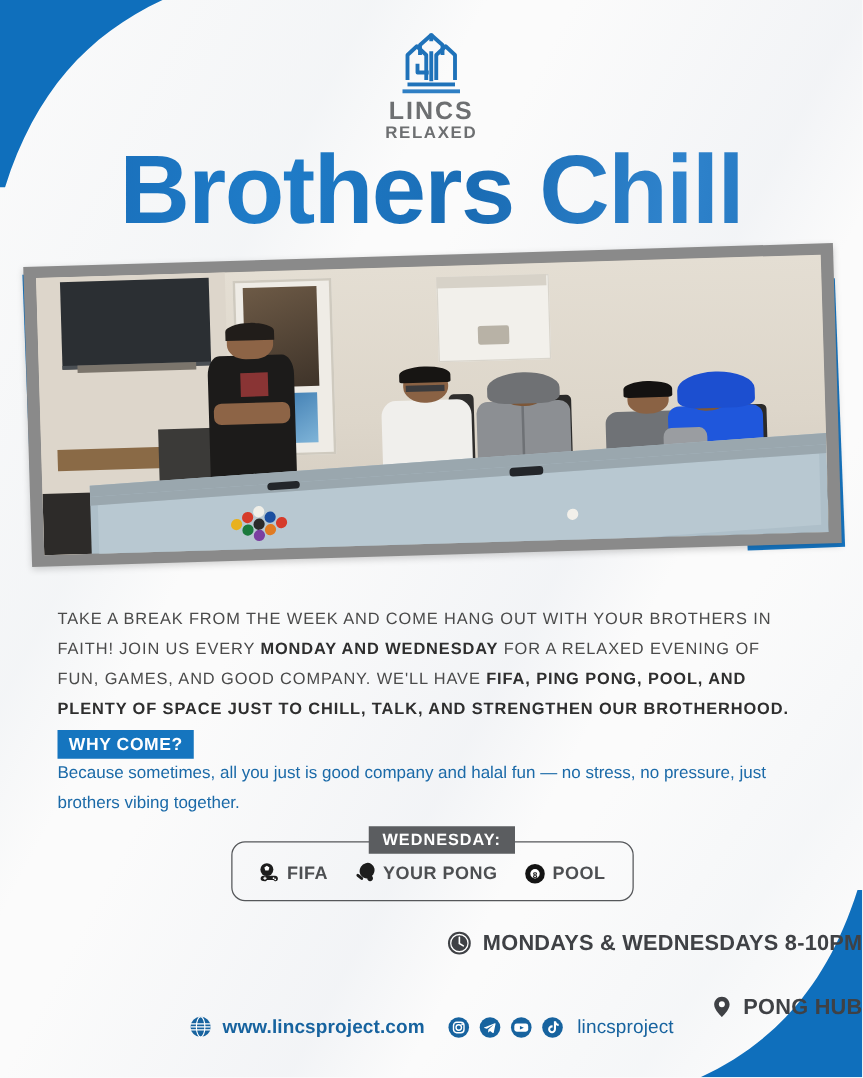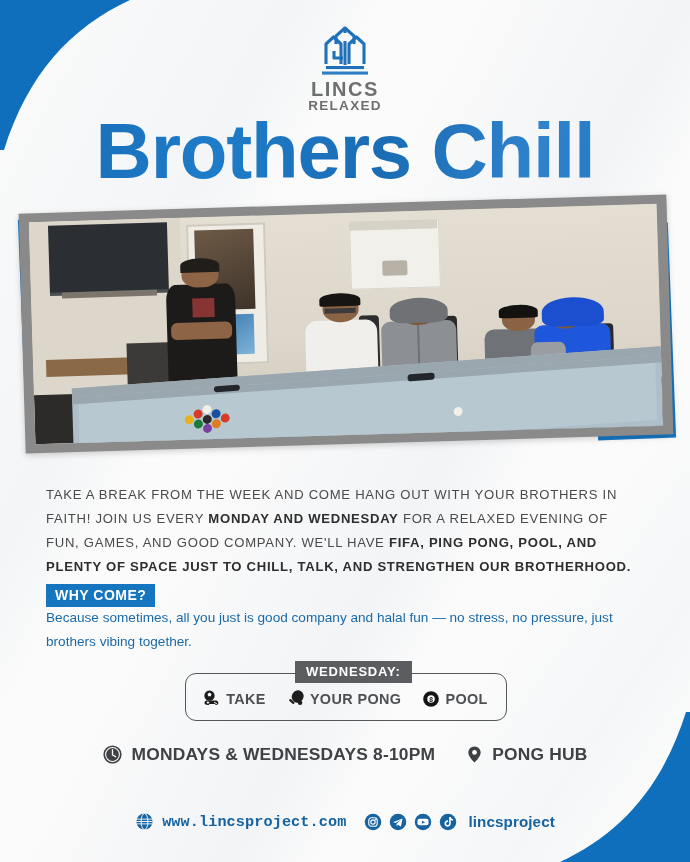--- a/index.html
+++ b/index.html
@@ -162,34 +162,34 @@
     position:absolute;left:185px;top:673px;width:320px;height:46px;
     display:flex;align-items:center;justify-content:center;gap:20px;
     padding-top:6px;box-sizing:border-box;
   }
   .act-item{display:flex;align-items:center;gap:4px;}
   .act-item span{font-size:14.4px;font-weight:bold;color:#4d4f52;letter-spacing:.4px;}
 
   
   .info-row{
     position:absolute;left:0;right:0;top:744px;
-    display:flex;align-items:flex-end;justify-content:center;gap:30px;
+    display:flex;align-items:flex-end;justify-content:center;gap:30px;flex-direction:column;
   }
   .info-item{display:flex;align-items:center;gap:8px;}
   .info-item span{font-size:17.4px;font-weight:bold;color:#3f4145;letter-spacing:.2px;}
 
   
   .footer{
     position:absolute;left:0;right:0;top:812px;
     display:flex;align-items:center;justify-content:center;gap:9px;
   }
-  .f-site{display:flex;align-items:center;gap:8px;font-family:Liberation Mono, monospace;}
+  .f-site{display:flex;align-items:center;gap:8px;}
   .f-site span{font-size:15.2px;font-weight:bold;color:#17639f;letter-spacing:.1px;}
   .f-socials{display:flex;align-items:center;gap:7px;margin-left:9px;}
-  .f-handle{font-size:15.2px;font-weight:bold;color:#17639f;margin-left:2px;letter-spacing:.1px;}
+  .f-handle{font-size:15.2px;font-weight:normal;color:#17639f;margin-left:2px;letter-spacing:.1px;}
 </style>
 </head>
 <body>
 
 <div class="poster">
 
   <div class="corner-tl-shape">
     <svg width="160" height="150" viewBox="0 0 160 150">
       <path d="M0,0 L130,0 C70,28 28,74 4,150 L0,150 Z" fill="#0f6fbc"></path>
     </svg>
@@ -307,21 +307,21 @@
     <div class="act-item">
       <svg width="20" height="20" viewBox="0 0 24 24">
         <circle cx="9" cy="8" r="6.2" fill="#1d1d1d"></circle>
         <path d="M9 4.2l2.4 1.8-.9 2.8h-3l-.9-2.8z" fill="#fff"></path>
         <path d="M3 16.6c0-1.6 1.2-2.8 2.8-2.8h11c1.6 0 2.8 1.2 2.8 2.8 0 1.6-1 2.6-2.2 2.6-1 0-1.5-.6-2.1-1.2h-6c-.6.6-1.1 1.2-2.1 1.2C4 19.2 3 18.2 3 16.6z" fill="#1d1d1d"></path>
         <rect x="5.6" y="15.8" width="3.1" height="1.1" fill="#fff"></rect>
         <rect x="6.6" y="14.8" width="1.1" height="3.1" fill="#fff"></rect>
         <circle cx="15.4" cy="16.2" r=".85" fill="#fff"></circle>
         <circle cx="17" cy="17.3" r=".85" fill="#fff"></circle>
       </svg>
-      <span>TAKE</span>
+      <span>FIFA</span>
     </div>
 
     <div class="act-item">
       <svg width="20" height="20" viewBox="0 0 24 24">
         <ellipse cx="14" cy="9" rx="7" ry="7.6" transform="rotate(32 14 9)" fill="#1d1d1d"></ellipse>
         <rect x="3.2" y="13.6" width="7.6" height="2.8" rx="1.4" transform="rotate(40 7 15)" fill="#1d1d1d"></rect>
         <circle cx="16.9" cy="16.4" r="2.7" fill="#1d1d1d"></circle>
       </svg>
       <span>YOUR PONG</span>
     </div>

